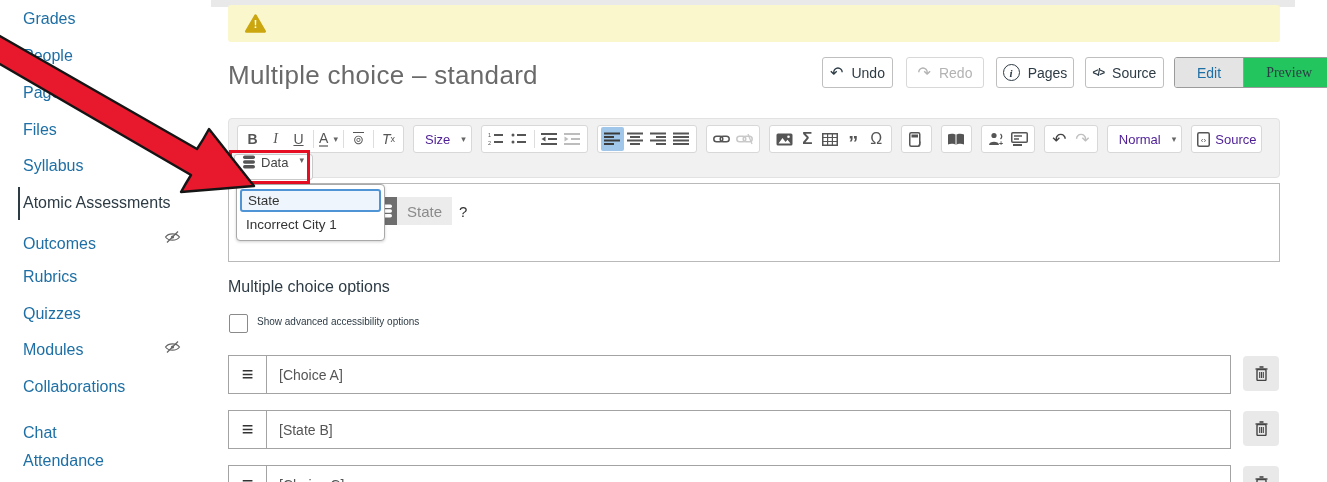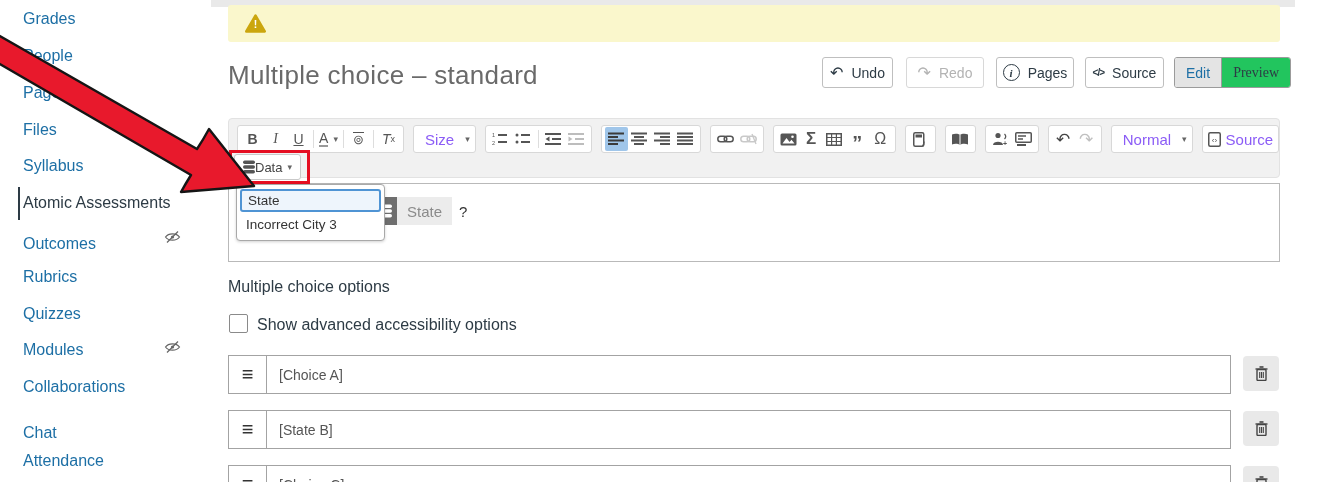--- a/index.html
+++ b/index.html
@@ -23,58 +23,58 @@
   .page-title { left:228px; top:60px; font-size:26px; font-weight:300; color:#6a6a6a; letter-spacing:.3px; }
 
   
   .hbtn { position:absolute; top:57px; height:31px; background:#fff; border:1px solid #bfbfbf; border-radius:3px;
     font-size:14px; color:#2d3b45; display:flex; align-items:center; justify-content:center; gap:8px; cursor:pointer; }
   .hbtn.disabled { color:#b3b3b3; border-color:#d8d8d8; cursor:default; }
   .icircle { width:17px; height:17px; border:1.5px solid #2d3b45; border-radius:50%; font:italic 600 11px "Liberation Serif", serif;
     display:flex; align-items:center; justify-content:center; }
   .codeglyph { font-size:10px; font-weight:700; letter-spacing:-1px; }
   .seg { position:absolute; left:1174px; top:57px; height:31px; display:flex; border:1px solid #9b9b9b; border-radius:3px; overflow:hidden; }
-  .seg > div { display:flex; align-items:center; padding:0 11px; font-size:14px; cursor:pointer; }
+  .seg > div { display:flex; align-items:center; padding:0 22px; font-size:14px; cursor:pointer; }
   .seg .on  { background:#e4e4e4; color:#1d6fa5; border-right:1px solid #9b9b9b; }
   .seg .off { background:#22c55e; color:#2d3b45;font-family:Liberation Serif, serif; }
 
   
   .tb-panel { left:228px; top:118px; width:1052px; height:60px; background:#f1f1f1; border:1px solid #e2e2e2; border-radius:4px; }
   .tb-row { position:absolute; left:8px; top:6px; display:flex; gap:9px; align-items:center; }
   .grp { background:#fff; border:1px solid #d8d8d8; border-radius:3px; height:28px; display:flex; align-items:center; padding:0 3px; }
   .tbb { min-width:23px; height:24px; display:flex; align-items:center; justify-content:center; color:#555;
     font-size:14px; cursor:pointer; padding:0 2px; border-radius:2px; }
   .tbb.act { background:#a0c6ea; }
   .tbb.dis { color:#c0c0c0; }
   .vsep { width:1px; height:18px; background:#ddd; margin:0 3px; }
   .caret { font-size:9px; color:#666; margin-left:5px; }
-  .ddtxt { font-size:15px; color:#8b5cf6; padding:0 6px; }
+  .ddtxt { font-size:13px; color:#4c1d95; padding:0 6px; }
   .ovl { border-top:1.6px solid #555; padding-top:1px; font-size:13px; line-height:12px; }
   .quoteg { font-size:20px; font-weight:700; line-height:10px; padding-top:8px; }
 
   .data-btn { position:absolute; left:234px; top:154px; height:26px; background:#fff; border:1px solid #c9c9c9;
-    border-radius:3px; display:flex; align-items:center; padding:0 8px; font-size:13px; color:#444; cursor:pointer; }
+    border-radius:3px; display:flex; padding:0 8px; gap:6px; font-size:13px; color:#444; cursor:pointer; }
   .red-box { position:absolute; left:229px; top:150px; width:81px; height:34px; border:3px solid #e50e22; z-index:6; pointer-events:none; }
 
   
   .q-editor { left:228px; top:183px; width:1052px; height:79px; background:#fff; border:1px solid #b9b9b9; }
   .token { position:absolute; left:145px; top:13px; height:28px; display:flex; align-items:center; }
   .token .tok-ic { width:23px; height:28px; background:#6e6e6e; display:flex; align-items:center; justify-content:center; }
   .token .tok-lb { height:28px; background:#ececec; display:flex; align-items:center; padding:0 10px; font-size:15px; color:#8b8b8b; }
   .token .tok-q { margin-left:7px; font-size:15px; color:#333; }
 
   
   .dmenu { position:absolute; left:236px; top:184px; width:149px; background:#fff; border:1px solid #a9a9a9;
     border-radius:4px; box-shadow:0 1px 3px rgba(0,0,0,.18); z-index:20; padding:2px 0 4px; }
   .dmi { font-size:13.5px; color:#333; padding:4px 9px; cursor:pointer; }
   .dmi.sel { margin:2px 3px 1px; border:2px solid #4f94d4; border-radius:3px; background:#eef5fc; padding:2px 6px; }
 
   .opt-heading { left:228px; top:278px; font-size:16px; color:#2d3b45; z-index:1; }
   .cbx { position:absolute; left:229px; top:314px; width:19px; height:19px; border:1px solid #8a8a8a; border-radius:2px; background:#fff; cursor:pointer; }
-  .cbx-label { position:absolute; left:257px; top:316px; font-size:16px; color:#2d3b45; }
+  .cbx-label { position:absolute; left:257px; top:316px; font-size:10px; color:#2d3b45; }
 
   
   .choice-row { position:absolute; left:228px; width:1003px; height:39px; border:1px solid #a3a3a3; background:#fff; display:flex; }
   .drag { width:38px; border-right:1px solid #a3a3a3; display:flex; align-items:center; justify-content:center;
     font-size:20px; color:#333; cursor:grab; }
   .ctext { display:flex; align-items:center; padding-left:12px; font-size:14px; color:#555; flex:1; }
   .trash-btn { position:absolute; left:1243px; width:36px; height:35px; background:#e9e9e9; border:none; border-radius:4px;
     display:flex; align-items:center; justify-content:center; cursor:pointer; }
 
   .annot-arrow { position:absolute; left:0; top:28px; z-index:30; pointer-events:none; }
@@ -341,21 +341,21 @@
     </span>
     <span class="tok-lb">State</span>
     <span class="tok-q">?</span>
   </div>
 </div>
 
 <div class="abs opt-heading">Multiple choice options</div>
 
 <div class="dmenu">
   <div class="dmi sel">State</div>
-  <div class="dmi">Incorrect City 3</div>
+  <div class="dmi">Incorrect City 1</div>
 </div>
 
 <div class="cbx"></div>
 <div class="cbx-label">Show advanced accessibility options</div>
 
 <div class="choice-row" style="top:355px">
   <div class="drag">≡</div>
   <div class="ctext">[Choice A]</div>
 </div>
 <button class="trash-btn" style="top:356px">

